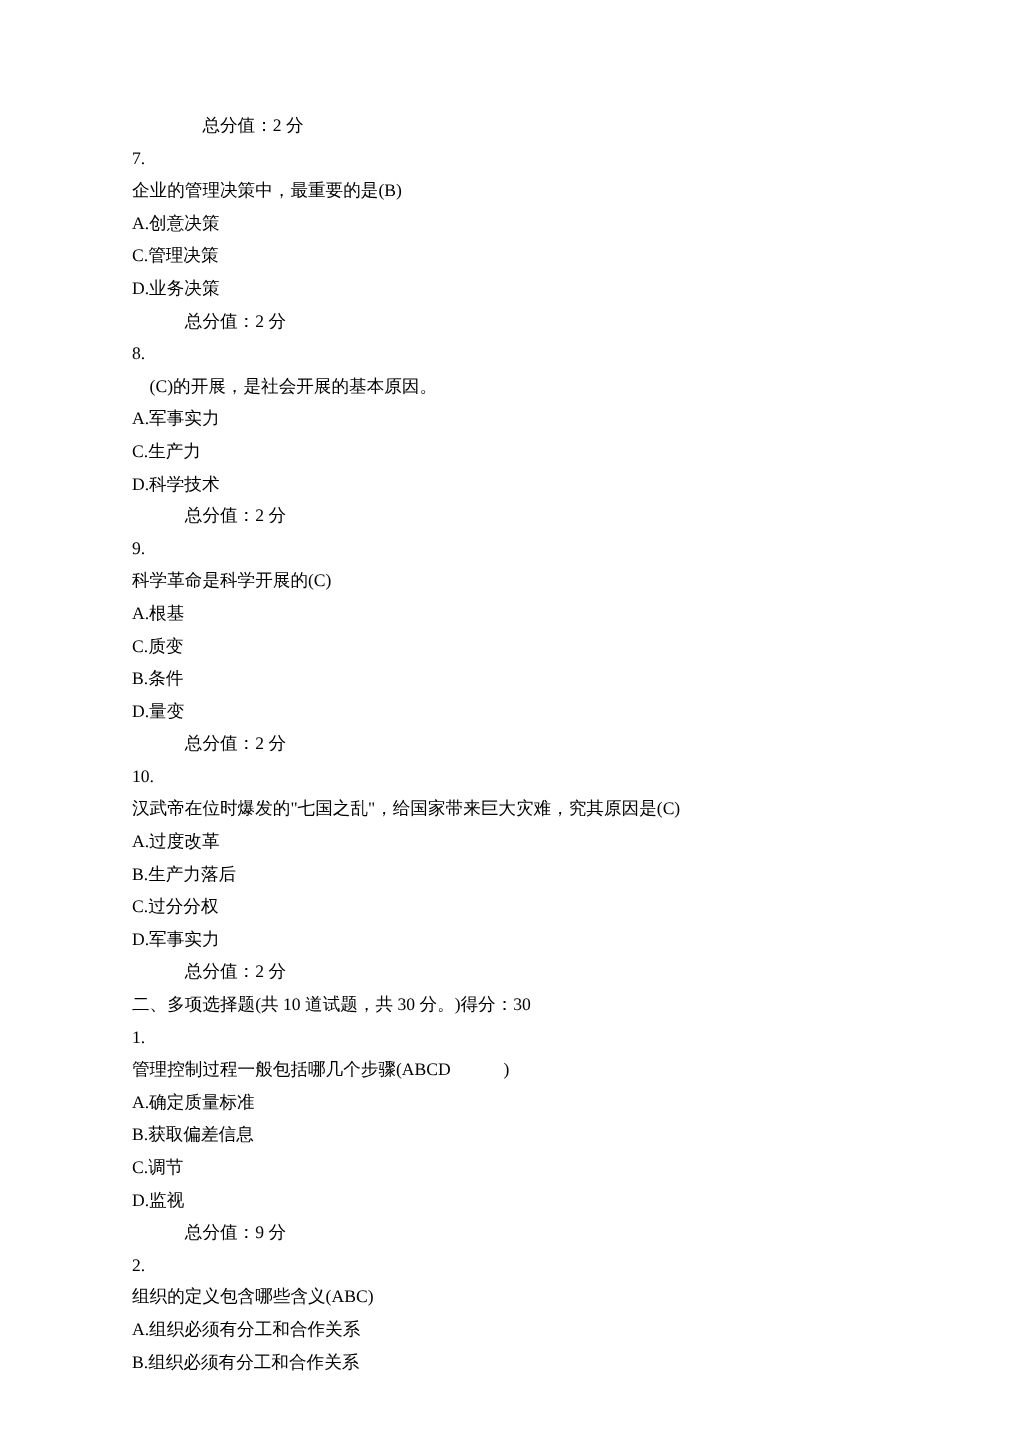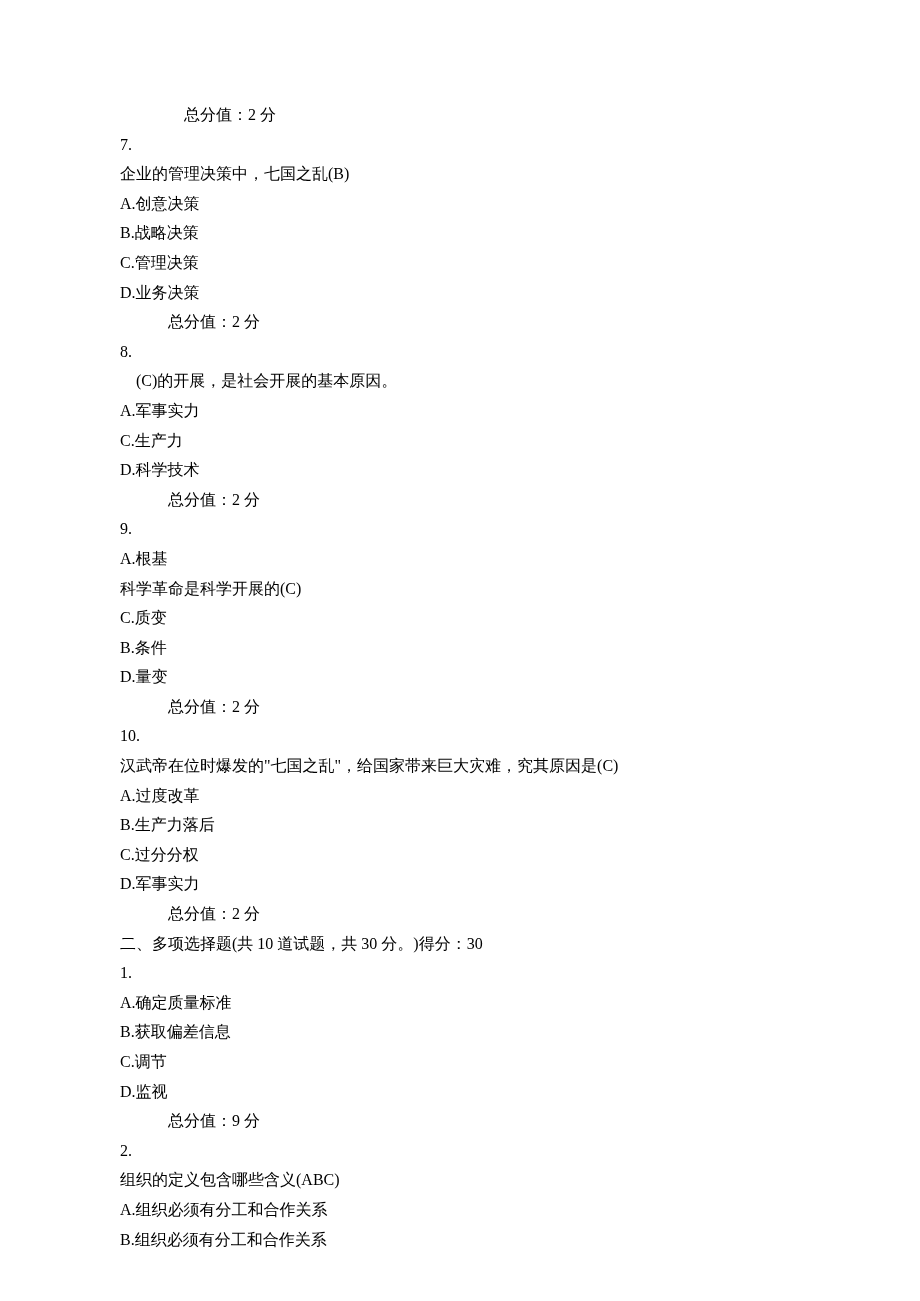--- a/index.html
+++ b/index.html
@@ -28,53 +28,53 @@
   }
 </style>
 </head>
 <body>
 
 <div class="page">
 
   <div class="score-line">总分值：2 分</div>
 
   <div>7.</div>
-  <div>企业的管理决策中，七国之乱(B)</div>
+  <div>企业的管理决策中，最重要的是(B)</div>
   <div>A.创意决策</div>
-  <div>B.战略决策</div>
   <div>C.管理决策</div>
   <div>D.业务决策</div>
   <div class="score-line-wide">总分值：2 分</div>
 
   <div>8.</div>
   <div class="indent">(C)的开展，是社会开展的基本原因。</div>
   <div>A.军事实力</div>
   <div>C.生产力</div>
   <div>D.科学技术</div>
   <div class="score-line-wide">总分值：2 分</div>
 
   <div>9.</div>
+  <div>科学革命是科学开展的(C)</div>
   <div>A.根基</div>
-  <div>科学革命是科学开展的(C)</div>
   <div>C.质变</div>
   <div>B.条件</div>
   <div>D.量变</div>
   <div class="score-line-wide">总分值：2 分</div>
 
   <div>10.</div>
   <div>汉武帝在位时爆发的"七国之乱"，给国家带来巨大灾难，究其原因是(C)</div>
   <div>A.过度改革</div>
   <div>B.生产力落后</div>
   <div>C.过分分权</div>
   <div>D.军事实力</div>
   <div class="score-line-wide">总分值：2 分</div>
 
   <div>二、多项选择题(共 10 道试题，共 30 分。)得分：30</div>
 
   <div>1.</div>
+  <div>管理控制过程一般包括哪几个步骤(ABCD　　　)</div>
   <div>A.确定质量标准</div>
   <div>B.获取偏差信息</div>
   <div>C.调节</div>
   <div>D.监视</div>
   <div class="score-line-wide">总分值：9 分</div>
 
   <div>2.</div>
   <div>组织的定义包含哪些含义(ABC)</div>
   <div>A.组织必须有分工和合作关系</div>
   <div>B.组织必须有分工和合作关系</div>

